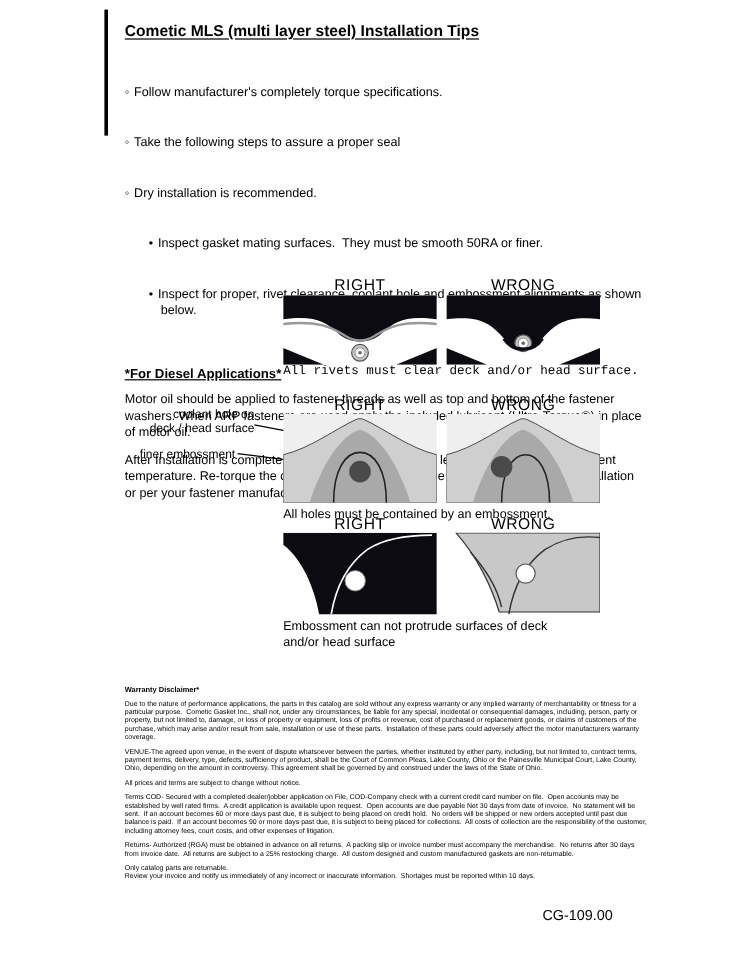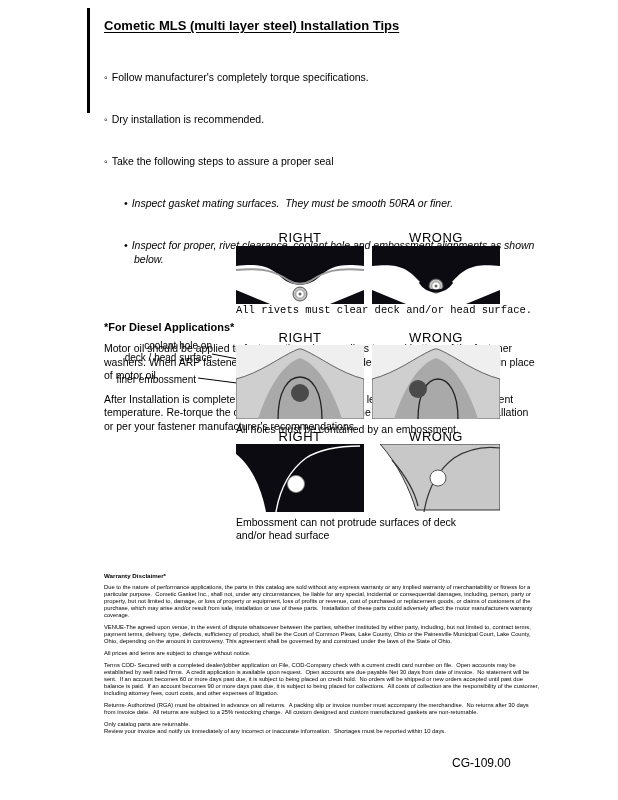--- a/index.html
+++ b/index.html
@@ -7,23 +7,23 @@
     position:relative; width:618px; height:800px; background:#ffffff;
     font-family:"Liberation Sans", sans-serif; color:#000; overflow:hidden;
   }
   .left-bar { position:absolute; left:87px; top:8px; width:3px; height:105px; background:#000; }
 
   .content { position:absolute; left:104px; top:18px; width:434px; }
   .title { font-size:13px; font-weight:bold; text-decoration:underline; text-underline-offset:2px; margin:0 0 9px 0; }
   ul.bullets { list-style:none; margin:0 0 8px 0; padding:0; font-size:10.5px; line-height:14px; white-space:pre-wrap; }
   li.b { padding-left:10px; text-indent:-10px; }
   li.b::before { content:"\25E6"; margin-right:4px; }
-  li.sb { margin-left:20px; padding-left:10px; text-indent:-10px;font-style:italic; }
+  li.sb { margin-left:20px; padding-left:10px; text-indent:-10px; }
   li.sb::before { content:"\2022"; margin-right:4px; }
-  .diesel { font-size:11px; font-weight:bold; margin:27px 0 9px 0; }
+  .diesel { font-size:11px; font-weight:bold; margin:12px 0 9px 0;text-decoration:underline; }
   .para { font-size:10.5px; line-height:13.5px; margin:0 0 10px 0; white-space:pre-wrap; }
 
   .diagrams { position:absolute; left:0; top:228px; width:618px; height:330px;padding-left:16px; }
   .dg-header { position:absolute; width:128px; text-align:center; font-size:13px; letter-spacing:0.5px; }
   .panel { position:absolute; width:128px; }
   .panel svg { display:block; }
   .dg-caption { position:absolute; font-size:10.5px; line-height:12.5px; }
   .anno { position:absolute; font-size:10px; line-height:12px; text-align:right; white-space:pre-wrap; }
   .leader { position:absolute; pointer-events:none; }
 
@@ -38,22 +38,22 @@
 <body>
 
 <div class="page">
 
   <div class="left-bar"></div>
 
   <div class="content">
     <h1 class="title">Cometic MLS (multi layer steel) Installation Tips</h1>
     <ul class="bullets">
       <li class="b">Follow manufacturer's completely torque specifications.</li>
+      <li class="b">Take the following steps to assure a proper seal</li>
       <li class="b">Dry installation is recommended.</li>
-      <li class="b">Take the following steps to assure a proper seal</li>
       <li class="sb">Inspect gasket mating surfaces.  They must be smooth 50RA or finer.</li>
       <li class="sb">Inspect for proper, rivet clearance, coolant hole and embossment alignments as shown below.</li>
     </ul>
     <h2 class="diesel">*For Diesel Applications*</h2>
     <p class="para">Motor oil should be applied to fastener threads as well as top and bottom of the fastener washers. When ARP fasteners are used apply the included lubricant (Ultra-Torque®) in place of motor oil.</p>
     <p class="para">After Installation is complete, heat cycle the engine then let it completely cool to ambient temperature. Re-torque the cylinder head fasteners in the same pattern as initial installation or per your fastener manufacturer's recommendations.</p>
   </div>
 
   <div class="diagrams">
 

